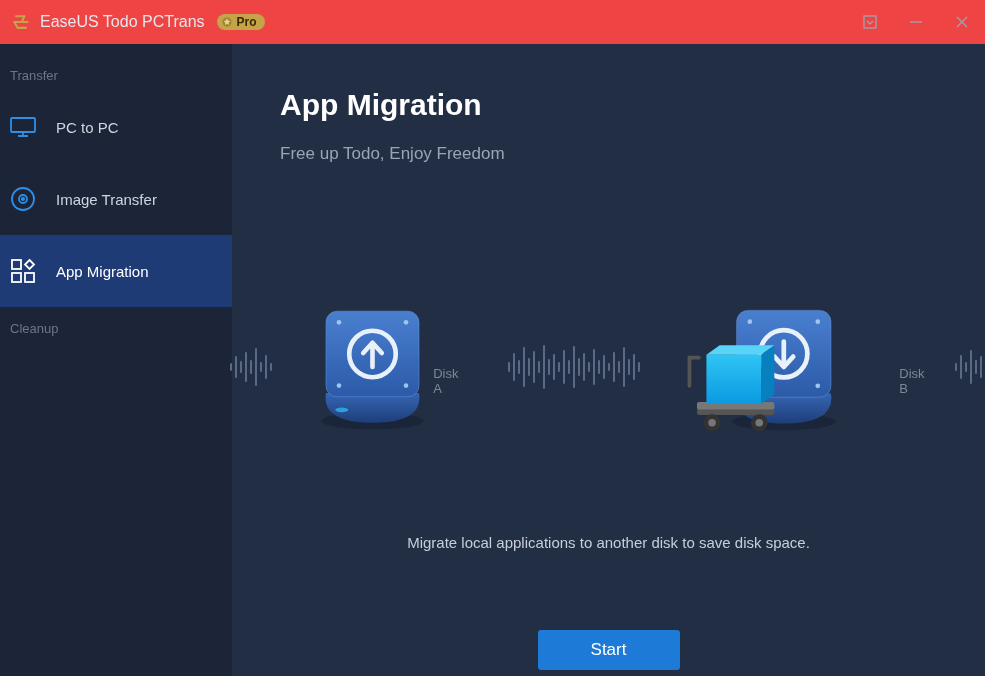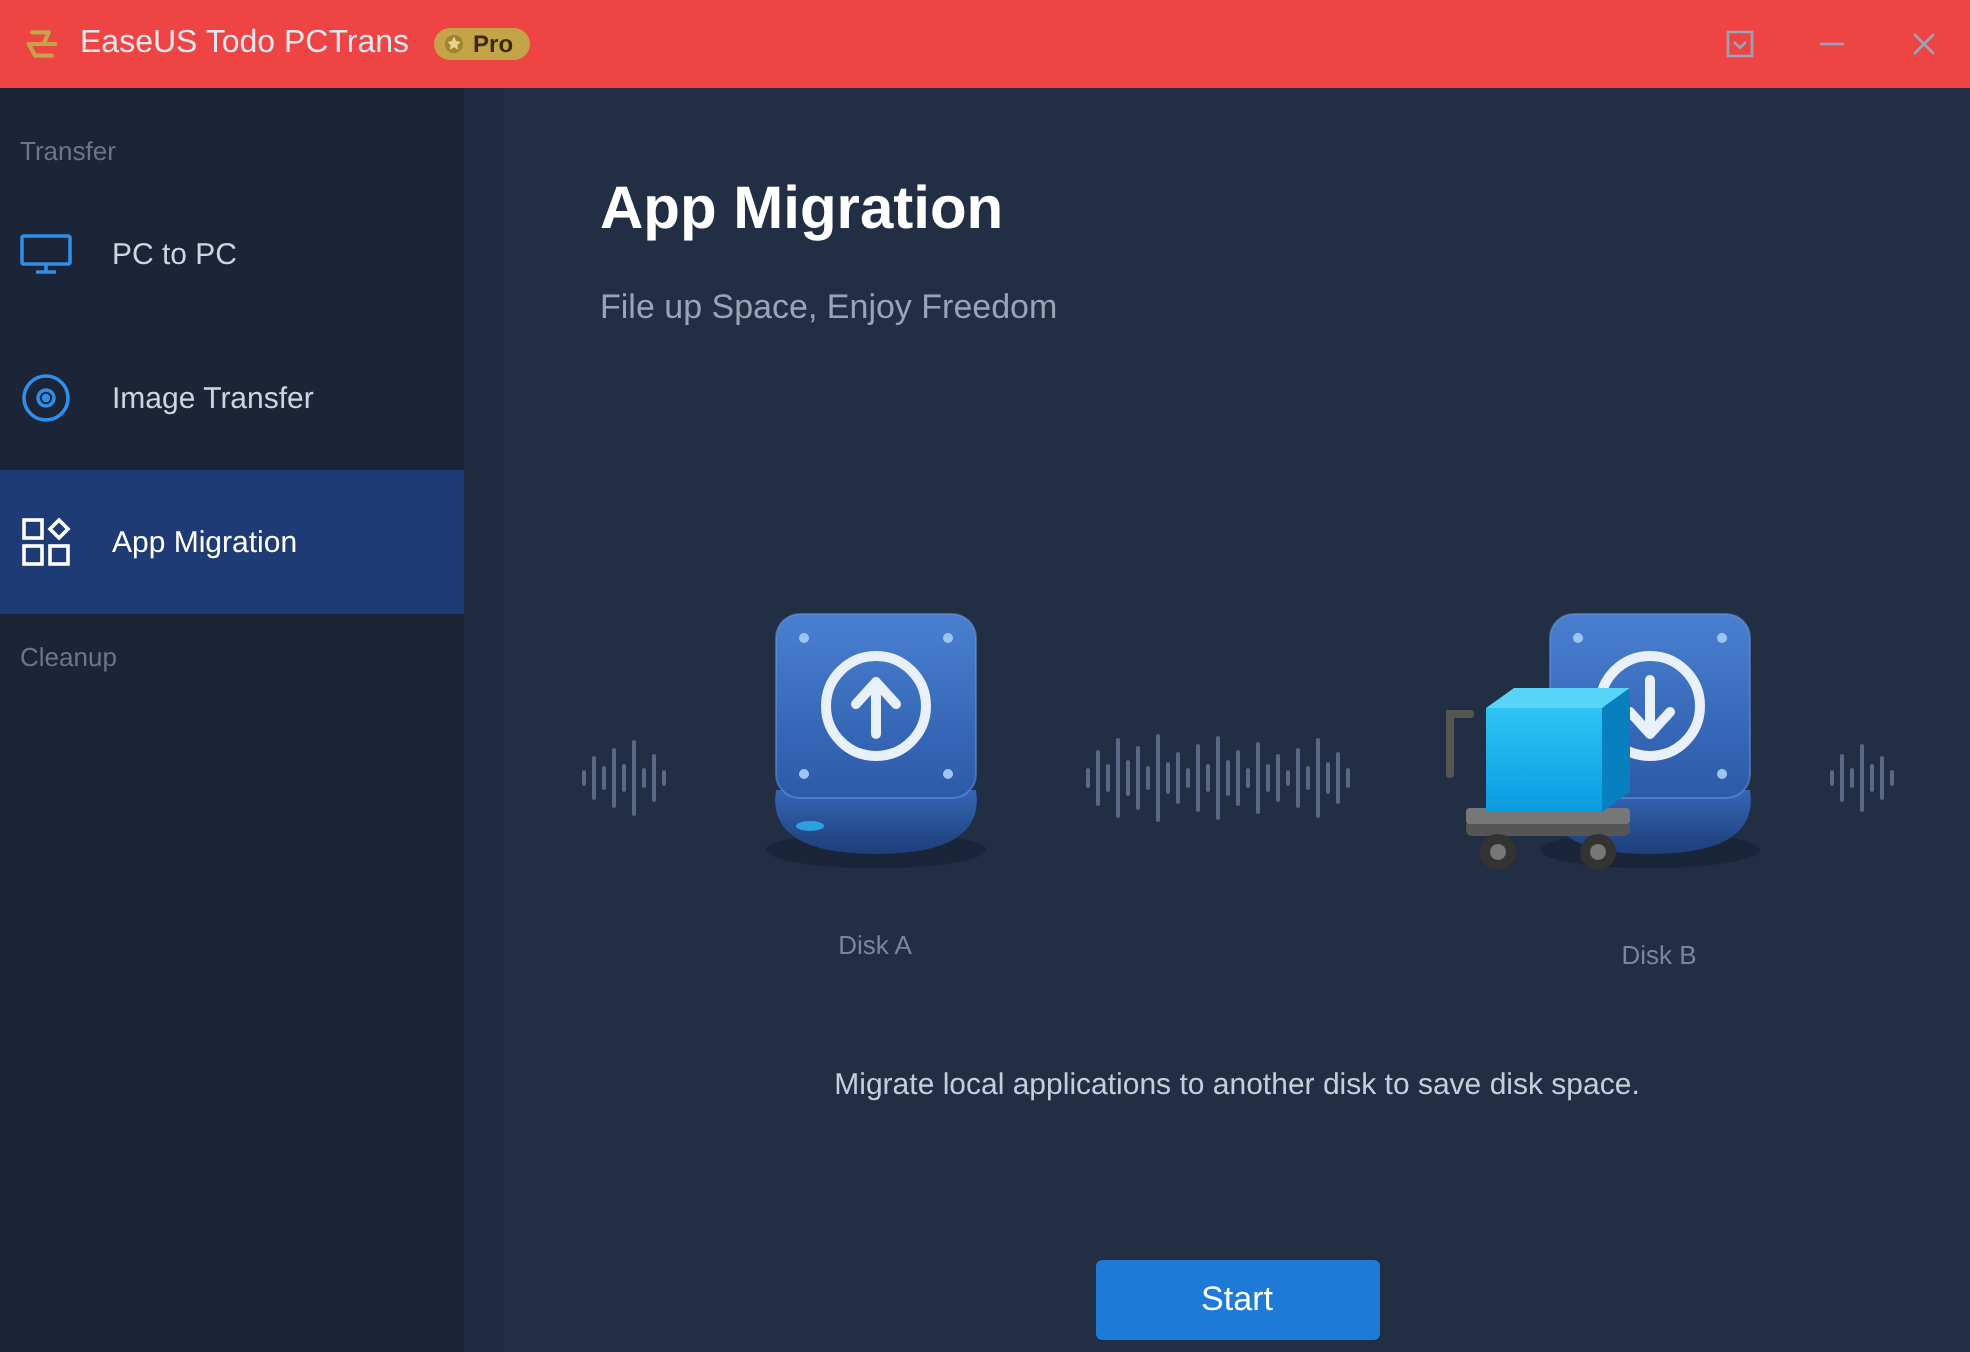--- a/index.html
+++ b/index.html
@@ -36,21 +36,21 @@
     width: 12px; height: 12px;
     display: inline-flex; align-items: center; justify-content: center;
   }
   .title-right { display: flex; align-items: center; gap: 24px; }
   .winbtn {
     width: 22px; height: 22px; display: flex; align-items: center; justify-content: center;
     color: #9aa4b6; cursor: pointer;
   }
   .winbtn svg { stroke: #9aa4b6; }
   
-  .main { display: flex; height: calc(676px - 44px); gap: 20px; }
+  .main { display: flex; height: calc(676px - 44px); }
   .sidebar {
     width: 232px;
     background: #1b2537;
     padding-top: 10px;
   }
   .section-label {
     font-size: 13px; color: #6c7688;
     padding: 14px 0 8px 10px;
   }
   .side-item {
@@ -79,21 +79,21 @@
   }
   .page-subtitle {
     font-size: 17px; color: #9aa4b6; margin-top: 22px;
   }
   
   .illus-wrap {
     position: absolute; top: 248px; left: 0; right: 0;
     display: flex; align-items: center; justify-content: center;
     gap: 40px;
   }
-  .disk-block { display: flex; flex-direction: column; align-items: center; position: relative; }
+  .disk-block { display: flex; flex-direction: row; align-items: center; position: relative; }
   .disk-label { margin-top: 28px; font-size: 13px; color: #7b869a; }
   .soundwave {
     display: flex; align-items: center; gap: 3px;
   }
   .soundwave span {
     display: block; width: 2px; background: #5a6a86; border-radius: 1px;
   }
   .desc-line {
     position: absolute; top: 490px; left: 0; right: 0;
     text-align: center;
@@ -191,21 +191,21 @@
       <span>App Migration</span>
     </div>
 
     <div class="section-label">Cleanup</div>
 
 
   </div>
 
   <div class="content">
     <div class="page-title">App Migration</div>
-    <div class="page-subtitle">File up Space, Enjoy Freedom</div>
+    <div class="page-subtitle">Free up Todo, Enjoy Freedom</div>
 
     <div class="illus-wrap">
 
       <div class="soundwave">
         <span style="height:8px"></span>
           <span style="height:22px"></span>
           <span style="height:12px"></span>
         <span style="height:30px"></span>
           <span style="height:14px"></span>
           <span style="height:38px"></span>

